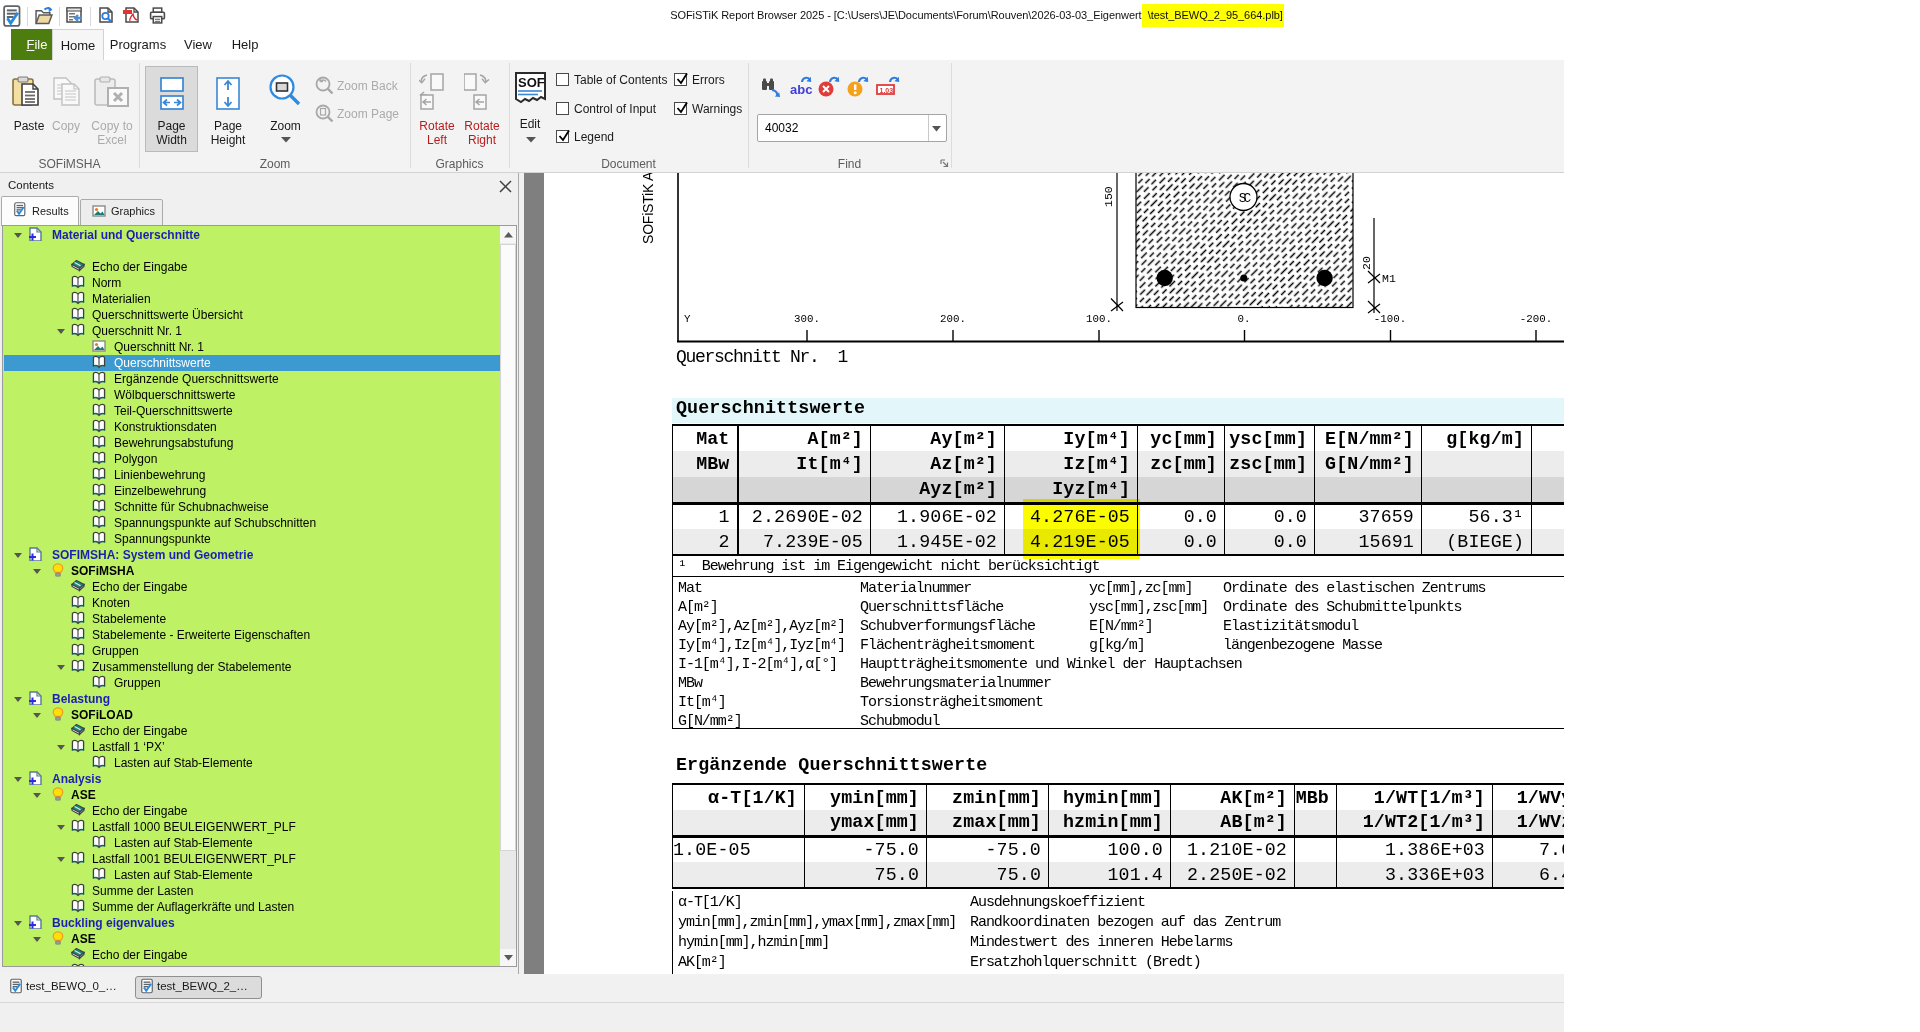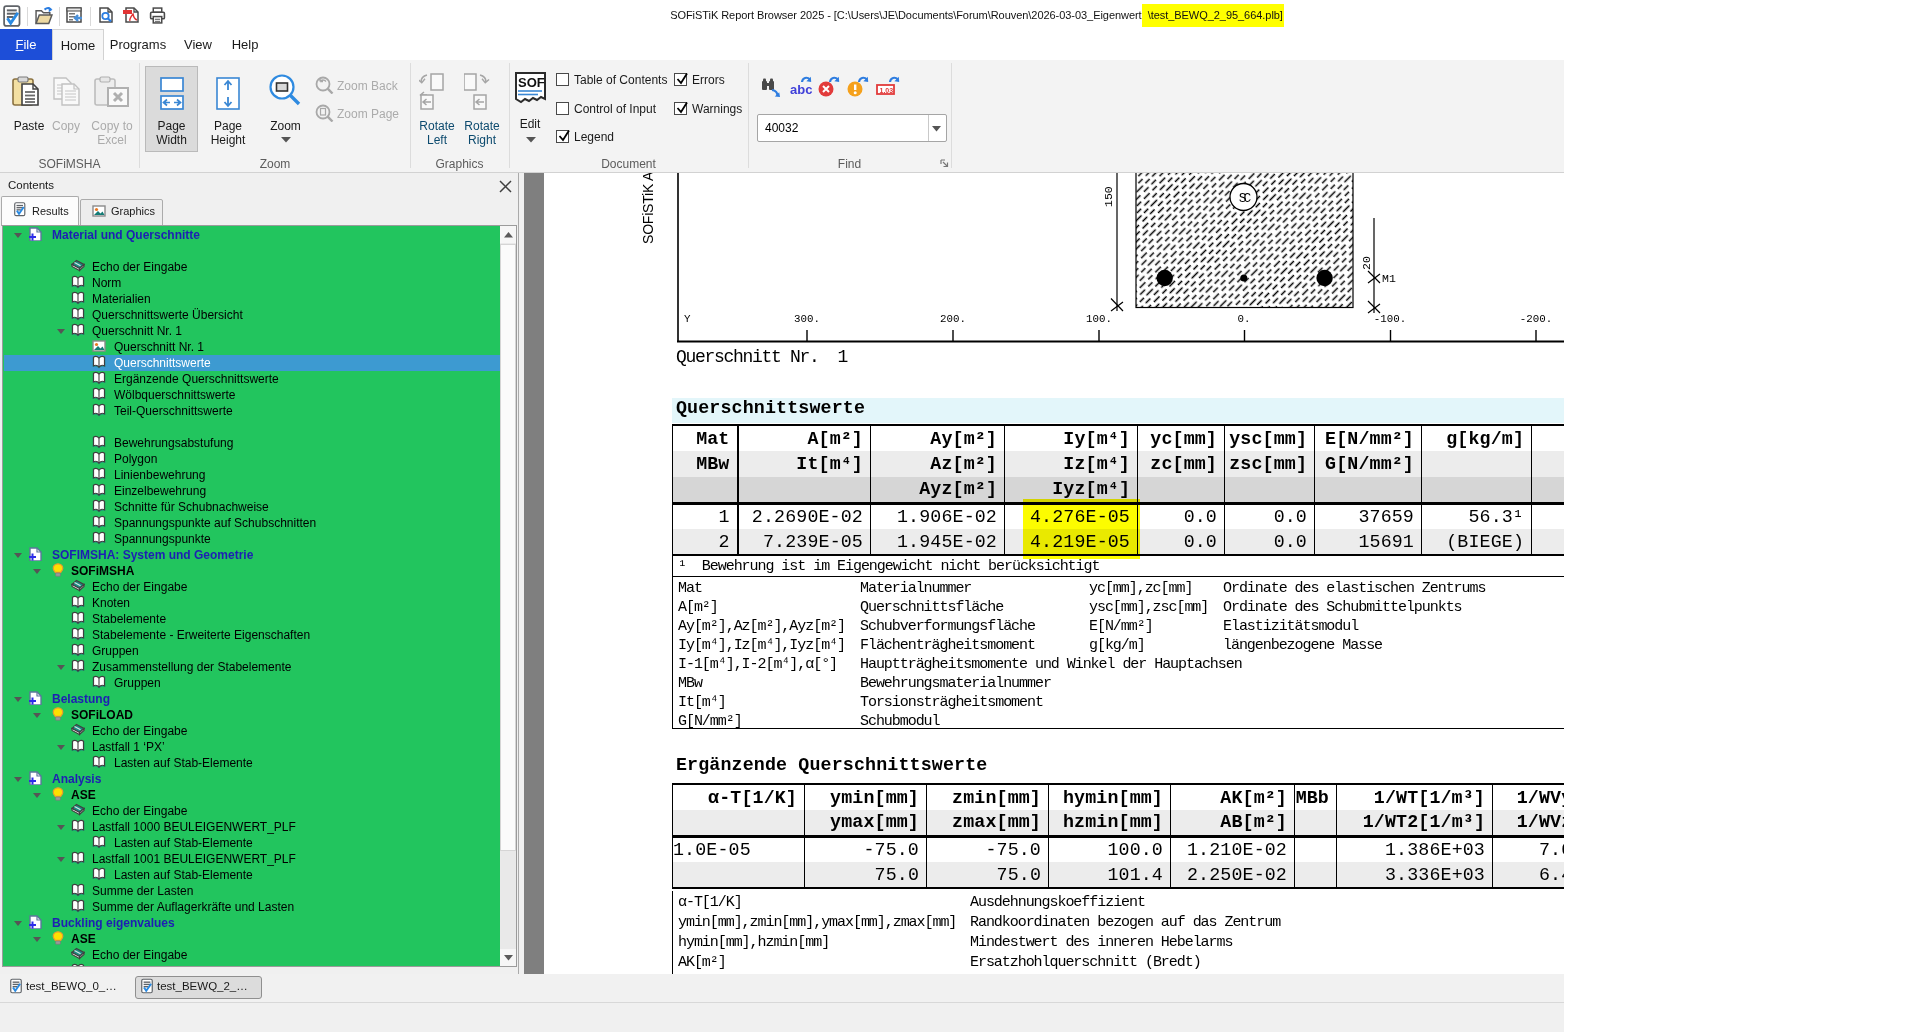--- a/index.html
+++ b/index.html
@@ -7,38 +7,38 @@
 #root{position:relative;width:1564px;height:1032px;overflow:hidden}
 .abs{position:absolute}
 .mono{font-family:"Liberation Mono",monospace}
 
 #titlebar{left:0;top:0;width:1920px;height:29px;background:#fff}
 #title-text{left:17px;top:9px;width:1920px;text-align:center;font-size:11px;color:#111;letter-spacing:-0.05px;white-space:pre}
 .qsep{top:7px;width:1px;height:19px;background:#d9d9d9}
 
 #tabrow{left:0;top:29px;width:1920px;height:31px;background:#fff}
 .rtab{top:0;height:31px;font-size:13px;color:#1a1a1a;text-align:center;line-height:31px}
-#filetab{left:0;width:52px;background:#1d4ed8;color:#fff}
+#filetab{left:11px;width:52px;background:#4d7c0f;color:#fff}
 #hometab{left:52px;width:52px;background:#f6f6f6;border:1px solid #d2d2d2;border-bottom:none}
 
 #ribbon{left:0;top:60px;width:1920px;height:113px;background:#f3f3f3;border-bottom:1px solid #d2d2d2}
 .gsep{top:3px;width:1px;height:105px;background:#dcdcdc}
 .glabel{font-size:12px;color:#5c5c5c;text-align:center;top:97px;height:14px}
 .biglabel{font-size:12px;color:#1a1a1a;text-align:center;line-height:14px}
-.greyed{color:#0c4a6e}
+.greyed{color:#b91c1c}
 .bigbtn-active{background:#dbdbdb;border:1px solid #bababa}
 .smalltext{font-size:12px;color:#ababab}
 .cb{width:13px;height:13px;background:#fff;border:1px solid #494949}
 .cblabel{font-size:12px;color:#1a1a1a}
 .combo{background:#fff;border:1px solid #a5a5a5;border-radius:2px}
 
 #content{left:0;top:173px;width:1920px;height:801px;background:#f0f0f0}
 #paneltitle{left:8px;top:6px;font-size:11.5px;color:#1a1a1a}
 .ptab{font-size:11px;color:#1a1a1a}
-#tree{left:2px;top:52px;width:515px;height:742px;background:#22c55e;border:1px solid #9b9b9b;overflow:hidden}
+#tree{left:2px;top:52px;width:515px;height:742px;background:#bef264;border:1px solid #9b9b9b;overflow:hidden}
 .trow{left:1px;width:498px;height:16px;font-size:12px;color:#000;white-space:nowrap;overflow:hidden}
 .trow .txt{position:absolute;top:1px}
 .tL0{font-weight:bold;color:#1e1eb4}
 .tL1{font-weight:bold;color:#000}
 .sel{background:#3d9ad1;color:#fff}
 .exp{position:absolute;top:6px;width:0;height:0;border-left:4px solid transparent;border-right:4px solid transparent;border-top:5px solid #555}
 .ticon{position:absolute;top:0px}
 
 .sb{background:#e9e9e9}
 .sbbtn{background:#f6f6f6;text-align:center}
@@ -444,20 +444,28 @@
           </svg>
           <span class="txt" style="left:110px">Wölbquerschnittswerte</span>
         </div>
 <div class="abs trow" style="top:177px">
           <svg class="ticon" style="left:88px" width="14" height="14" viewBox="0 0 14 14">
             <path d="M7 4 C5 1.8 2.5 1.6 0.8 2.6 V12 C3 11 5.5 11.5 7 13.4 C8.5 11.5 11 11 13.2 12 V2.6 C11.5 1.6 9 1.8 7 4 Z" fill="#1d8a82"></path>
             <path d="M7 3.2 C5.5 1.5 3 1.3 1.5 2.2 V10.8 C3.2 10 5.6 10.3 7 12 C8.4 10.3 10.8 10 12.5 10.8 V2.2 C11 1.3 8.5 1.5 7 3.2 Z" fill="#fff" stroke="#3f3f3f" stroke-width="1.2"></path>
             <line x1="7" y1="3.2" x2="7" y2="12" stroke="#3f3f3f" stroke-width="1.1"></line>
           </svg>
           <span class="txt" style="left:110px">Teil-Querschnittswerte</span>
+        </div>
+<div class="abs trow" style="top:193px">
+          <svg class="ticon" style="left:88px" width="14" height="14" viewBox="0 0 14 14">
+            <path d="M7 4 C5 1.8 2.5 1.6 0.8 2.6 V12 C3 11 5.5 11.5 7 13.4 C8.5 11.5 11 11 13.2 12 V2.6 C11.5 1.6 9 1.8 7 4 Z" fill="#1d8a82"></path>
+            <path d="M7 3.2 C5.5 1.5 3 1.3 1.5 2.2 V10.8 C3.2 10 5.6 10.3 7 12 C8.4 10.3 10.8 10 12.5 10.8 V2.2 C11 1.3 8.5 1.5 7 3.2 Z" fill="#fff" stroke="#3f3f3f" stroke-width="1.2"></path>
+            <line x1="7" y1="3.2" x2="7" y2="12" stroke="#3f3f3f" stroke-width="1.1"></line>
+          </svg>
+          <span class="txt" style="left:110px">Konstruktionsdaten</span>
         </div>
 <div class="abs trow" style="top:209px">
           <svg class="ticon" style="left:88px" width="14" height="14" viewBox="0 0 14 14">
             <path d="M7 4 C5 1.8 2.5 1.6 0.8 2.6 V12 C3 11 5.5 11.5 7 13.4 C8.5 11.5 11 11 13.2 12 V2.6 C11.5 1.6 9 1.8 7 4 Z" fill="#1d8a82"></path>
             <path d="M7 3.2 C5.5 1.5 3 1.3 1.5 2.2 V10.8 C3.2 10 5.6 10.3 7 12 C8.4 10.3 10.8 10 12.5 10.8 V2.2 C11 1.3 8.5 1.5 7 3.2 Z" fill="#fff" stroke="#3f3f3f" stroke-width="1.2"></path>
             <line x1="7" y1="3.2" x2="7" y2="12" stroke="#3f3f3f" stroke-width="1.1"></line>
           </svg>
           <span class="txt" style="left:110px">Bewehrungsabstufung</span>
         </div>
 <div class="abs trow" style="top:225px">

